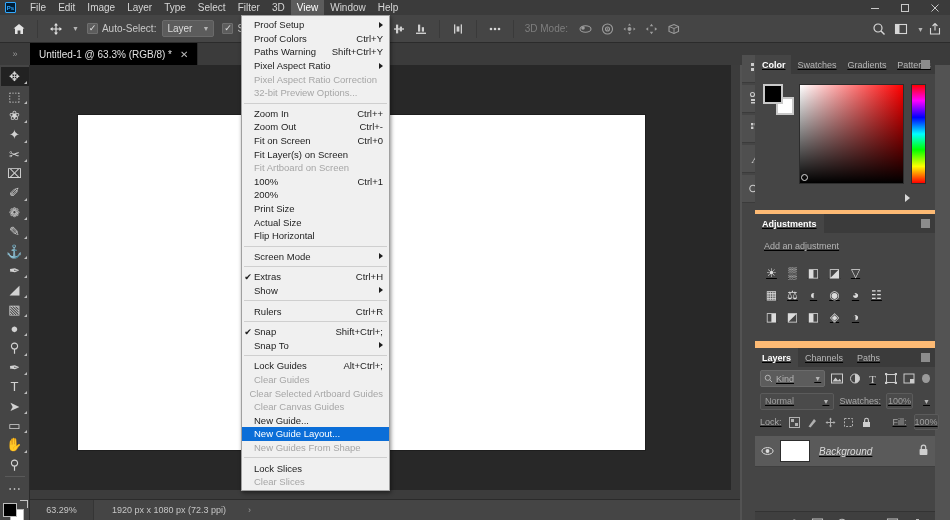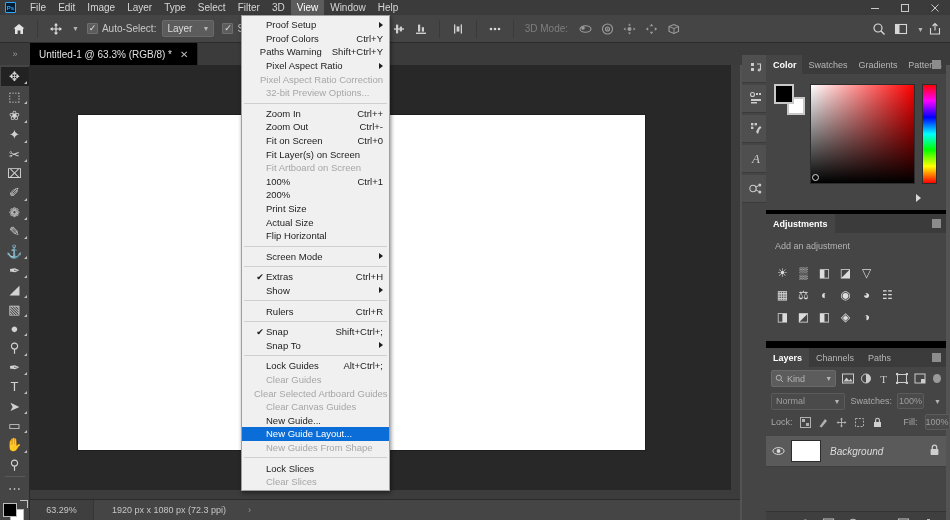--- a/index.html
+++ b/index.html
@@ -131,22 +131,23 @@
     background: #454545;
   }
   .rail-btn {
     width: 28px; height: 28px; display: flex; align-items: center;
     justify-content: center; color: #cbcbcb; border-bottom: 1px solid #3b3b3b;
     background: #4f4f4f; margin-bottom: 2px;
   }
 
   
   .dock {
-    position: absolute; top: 55px; right: 4px; width: 180px; height: 465px;
-    background: #000000;
+    position: absolute; top: 55px; right: 15px; width: 180px; height: 465px;
+    background: #fdba74;
+    text-decoration: underline;
   }
   .panel-tabs {
     display: flex; height: 19px; background: #3b3b3b; align-items: stretch;
     position: relative;
   }
   .ptab {
     font-size: 9px; color: #b6b6b6; padding: 0 7px; display: flex;
     align-items: center; white-space: nowrap; overflow: hidden;
   }
   .ptab.active { background: #454545; color: #ffffff; font-weight: bold; }
@@ -251,21 +252,21 @@
 
   
   .dropdown {
     position: absolute; left: 241px; top: 15px; width: 149px;
     background: #f0f0f0; border: 1px solid #a0a0a0;
     box-shadow: 1px 2px 4px rgba(0,0,0,0.45); padding: 2px 0;
     z-index: 50;
   }
   .mi {
     display: flex; align-items: center; height: 13.6px;
-    padding: 0 6px 0 12px; position: relative; font-size: 9.5px; color: #1c1c1c;
+    padding: 0 6px 0 0; position: relative; font-size: 9.5px; color: #1c1c1c;
   }
   .mi .chk { width: 12px; text-align: center; font-size: 9px; color: #1c1c1c; }
   .mi .lbl { flex: 1; white-space: nowrap; }
   .mi .acc { color: #1c1c1c; font-size: 9.5px; margin-left: 10px; white-space: nowrap; }
   .mi .arrow {
     width: 0; height: 0; border-top: 3px solid transparent;
     border-bottom: 3px solid transparent; border-left: 4px solid #1c1c1c;
     margin-left: 8px;
   }
   .mi.disabled .lbl, .mi.disabled .acc { color: #a6a6a6; }

